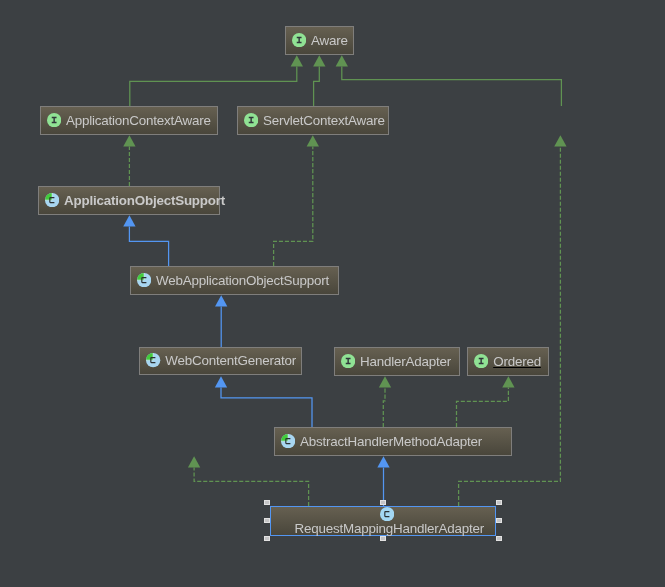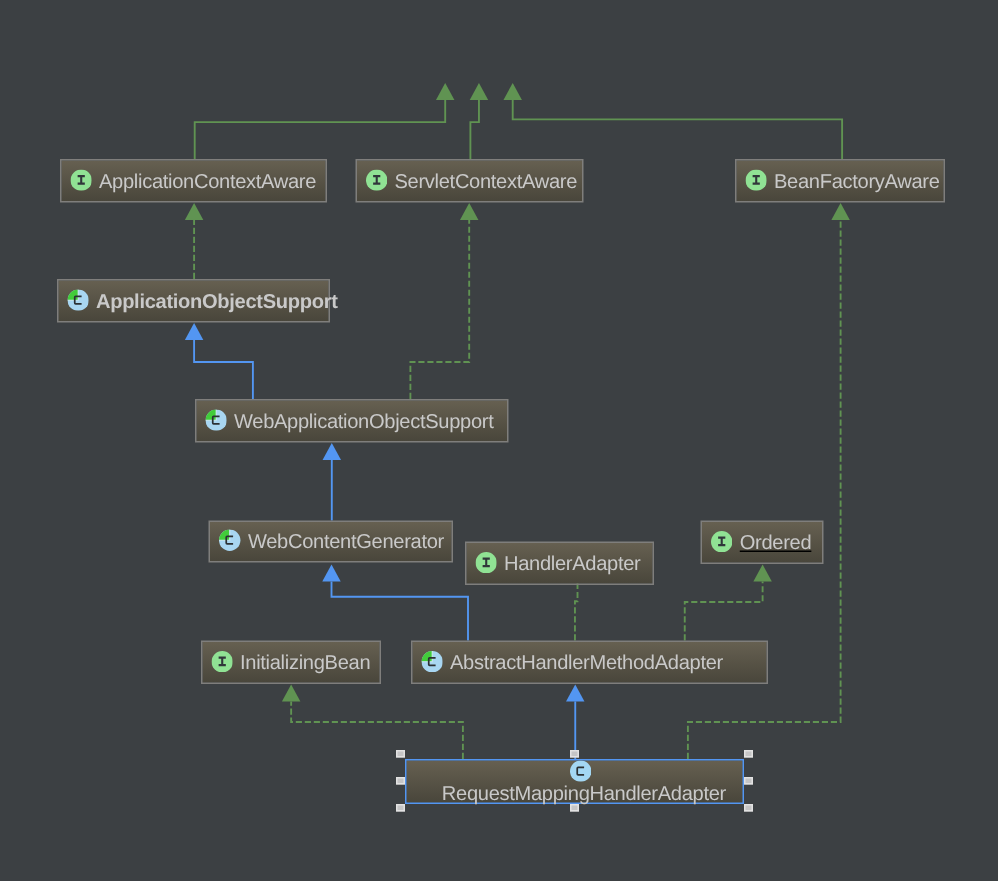--- a/index.html
+++ b/index.html
@@ -43,40 +43,40 @@
       <path d="M385 376.3 L378.85 387.6 L391.15 387.6 Z" fill="#609352"></path>
       <path d="M456.5 427 L456.5 401.3 L508.4 401.3 L508.4 387.6" fill="none" stroke="#609352" stroke-width="1.25" stroke-dasharray="4.1 1.9"></path>
       <path d="M508.4 376.3 L502.25 387.6 L514.55 387.6 Z" fill="#609352"></path>
       <path d="M308.6 506 L308.6 481.3 L194.1 481.3 L194.1 467.6" fill="none" stroke="#609352" stroke-width="1.25" stroke-dasharray="4.1 1.9"></path>
       <path d="M194.1 456.3 L187.95 467.6 L200.25 467.6 Z" fill="#609352"></path>
       <path d="M383.5 506 L383.5 467.6" fill="none" stroke="#5396f2" stroke-width="1.25"></path>
       <path d="M383.5 456.3 L377.35 467.6 L389.65 467.6 Z" fill="#5396f2"></path>
       <path d="M458.6 506 L458.6 481.3 L560.4 481.3 L560.4 146.6" fill="none" stroke="#609352" stroke-width="1.25" stroke-dasharray="4.1 1.9"></path>
       <path d="M560.4 135.29999999999998 L554.25 146.6 L566.55 146.6 Z" fill="#609352"></path>
     </svg>
+<div class="node" style="left: 285px; top: 26px; width: 68.5px; height: 29px;">
+      <svg class="icon" viewBox="-0.15 -0.15 14.3 14.3">
+        <circle cx="7" cy="7" r="7.15" fill="#90e294"></circle>
+        <path d="M4.6 3.5h4.8v1.5H4.6z M6.3 4.5h1.4v5H6.3z M4.6 8.5h4.8v1.5H4.6z" fill="#30363a"></path>
+      </svg>
+      <span class="lbl">Aware</span>
+    </div>
     <div class="node" style="left: 40px; top: 106px; width: 178px; height: 29px;">
       <svg class="icon" viewBox="-0.15 -0.15 14.3 14.3">
         <circle cx="7" cy="7" r="7.15" fill="#90e294"></circle>
         <path d="M4.6 3.5h4.8v1.5H4.6z M6.3 4.5h1.4v5H6.3z M4.6 8.5h4.8v1.5H4.6z" fill="#30363a"></path>
       </svg>
       <span class="lbl">ApplicationContextAware</span>
     </div>
     <div class="node" style="left: 237px; top: 106px; width: 152px; height: 29px;">
       <svg class="icon" viewBox="-0.15 -0.15 14.3 14.3">
         <circle cx="7" cy="7" r="7.15" fill="#90e294"></circle>
         <path d="M4.6 3.5h4.8v1.5H4.6z M6.3 4.5h1.4v5H6.3z M4.6 8.5h4.8v1.5H4.6z" fill="#30363a"></path>
       </svg>
       <span class="lbl">ServletContextAware</span>
-    </div>
-    <div class="node" style="left: 490px; top: 106px; width: 139.5px; height: 29px;">
-      <svg class="icon" viewBox="-0.15 -0.15 14.3 14.3">
-        <circle cx="7" cy="7" r="7.15" fill="#90e294"></circle>
-        <path d="M4.6 3.5h4.8v1.5H4.6z M6.3 4.5h1.4v5H6.3z M4.6 8.5h4.8v1.5H4.6z" fill="#30363a"></path>
-      </svg>
-      <span class="lbl">BeanFactoryAware</span>
     </div>
     <div class="node" style="left: 38px; top: 186px; width: 182px; height: 29px; font-weight: bold;">
       <svg class="icon" viewBox="-0.15 -0.15 14.3 14.3">
         <circle cx="7" cy="7" r="7.15" fill="#a8d6f1"></circle>
         <path d="M7 -0.15 A7.15 7.15 0 0 0 -0.15 7 L7 7 Z" fill="#42cc3a"></path>
         <path d="M7 -0.15 V7 H-0.15" fill="none" stroke="#cfe7f7" stroke-width="0.75"></path>
         <path d="M9.25 3.9 H5.25 a1.15 1.15 0 0 0 -1.15 1.15 V8.85 a1.15 1.15 0 0 0 1.15 1.15 H9.25 V8.9 H5.25 V5.0 H9.25 Z" fill="#2b3033"></path>
       </svg>
       <span class="lbl">ApplicationObjectSupport</span>
     </div>
@@ -91,40 +91,33 @@
     </div>
     <div class="node" style="left: 139.3px; top: 347px; width: 163px; height: 28px;">
       <svg class="icon" viewBox="-0.15 -0.15 14.3 14.3">
         <circle cx="7" cy="7" r="7.15" fill="#a8d6f1"></circle>
         <path d="M7 -0.15 A7.15 7.15 0 0 0 -0.15 7 L7 7 Z" fill="#42cc3a"></path>
         <path d="M7 -0.15 V7 H-0.15" fill="none" stroke="#cfe7f7" stroke-width="0.75"></path>
         <path d="M9.25 3.9 H5.25 a1.15 1.15 0 0 0 -1.15 1.15 V8.85 a1.15 1.15 0 0 0 1.15 1.15 H9.25 V8.9 H5.25 V5.0 H9.25 Z" fill="#2b3033"></path>
       </svg>
       <span class="lbl">WebContentGenerator</span>
     </div>
-    <div class="node" style="left: 310px; top: 347px; width: 125.5px; height: 29px; margin-top: 14px;">
+    <div class="node" style="left: 334px; top: 347px; width: 125.5px; height: 29px;">
       <svg class="icon" viewBox="-0.15 -0.15 14.3 14.3">
         <circle cx="7" cy="7" r="7.15" fill="#90e294"></circle>
         <path d="M4.6 3.5h4.8v1.5H4.6z M6.3 4.5h1.4v5H6.3z M4.6 8.5h4.8v1.5H4.6z" fill="#30363a"></path>
       </svg>
       <span class="lbl">HandlerAdapter</span>
     </div>
     <div class="node" style="left: 467.2px; top: 347px; width: 82.3px; height: 29px; text-decoration: underline;">
       <svg class="icon" viewBox="-0.15 -0.15 14.3 14.3">
         <circle cx="7" cy="7" r="7.15" fill="#90e294"></circle>
         <path d="M4.6 3.5h4.8v1.5H4.6z M6.3 4.5h1.4v5H6.3z M4.6 8.5h4.8v1.5H4.6z" fill="#30363a"></path>
       </svg>
       <span class="lbl">Ordered</span>
-    </div>
-    <div class="node" style="left: 134px; top: 427px; width: 120px; height: 29px;">
-      <svg class="icon" viewBox="-0.15 -0.15 14.3 14.3">
-        <circle cx="7" cy="7" r="7.15" fill="#90e294"></circle>
-        <path d="M4.6 3.5h4.8v1.5H4.6z M6.3 4.5h1.4v5H6.3z M4.6 8.5h4.8v1.5H4.6z" fill="#30363a"></path>
-      </svg>
-      <span class="lbl">InitializingBean</span>
     </div>
     <div class="node" style="left: 274px; top: 427px; width: 238px; height: 29px;">
       <svg class="icon" viewBox="-0.15 -0.15 14.3 14.3">
         <circle cx="7" cy="7" r="7.15" fill="#a8d6f1"></circle>
         <path d="M7 -0.15 A7.15 7.15 0 0 0 -0.15 7 L7 7 Z" fill="#42cc3a"></path>
         <path d="M7 -0.15 V7 H-0.15" fill="none" stroke="#cfe7f7" stroke-width="0.75"></path>
         <path d="M9.25 3.9 H5.25 a1.15 1.15 0 0 0 -1.15 1.15 V8.85 a1.15 1.15 0 0 0 1.15 1.15 H9.25 V8.9 H5.25 V5.0 H9.25 Z" fill="#2b3033"></path>
       </svg>
       <span class="lbl">AbstractHandlerMethodAdapter</span>
     </div>

